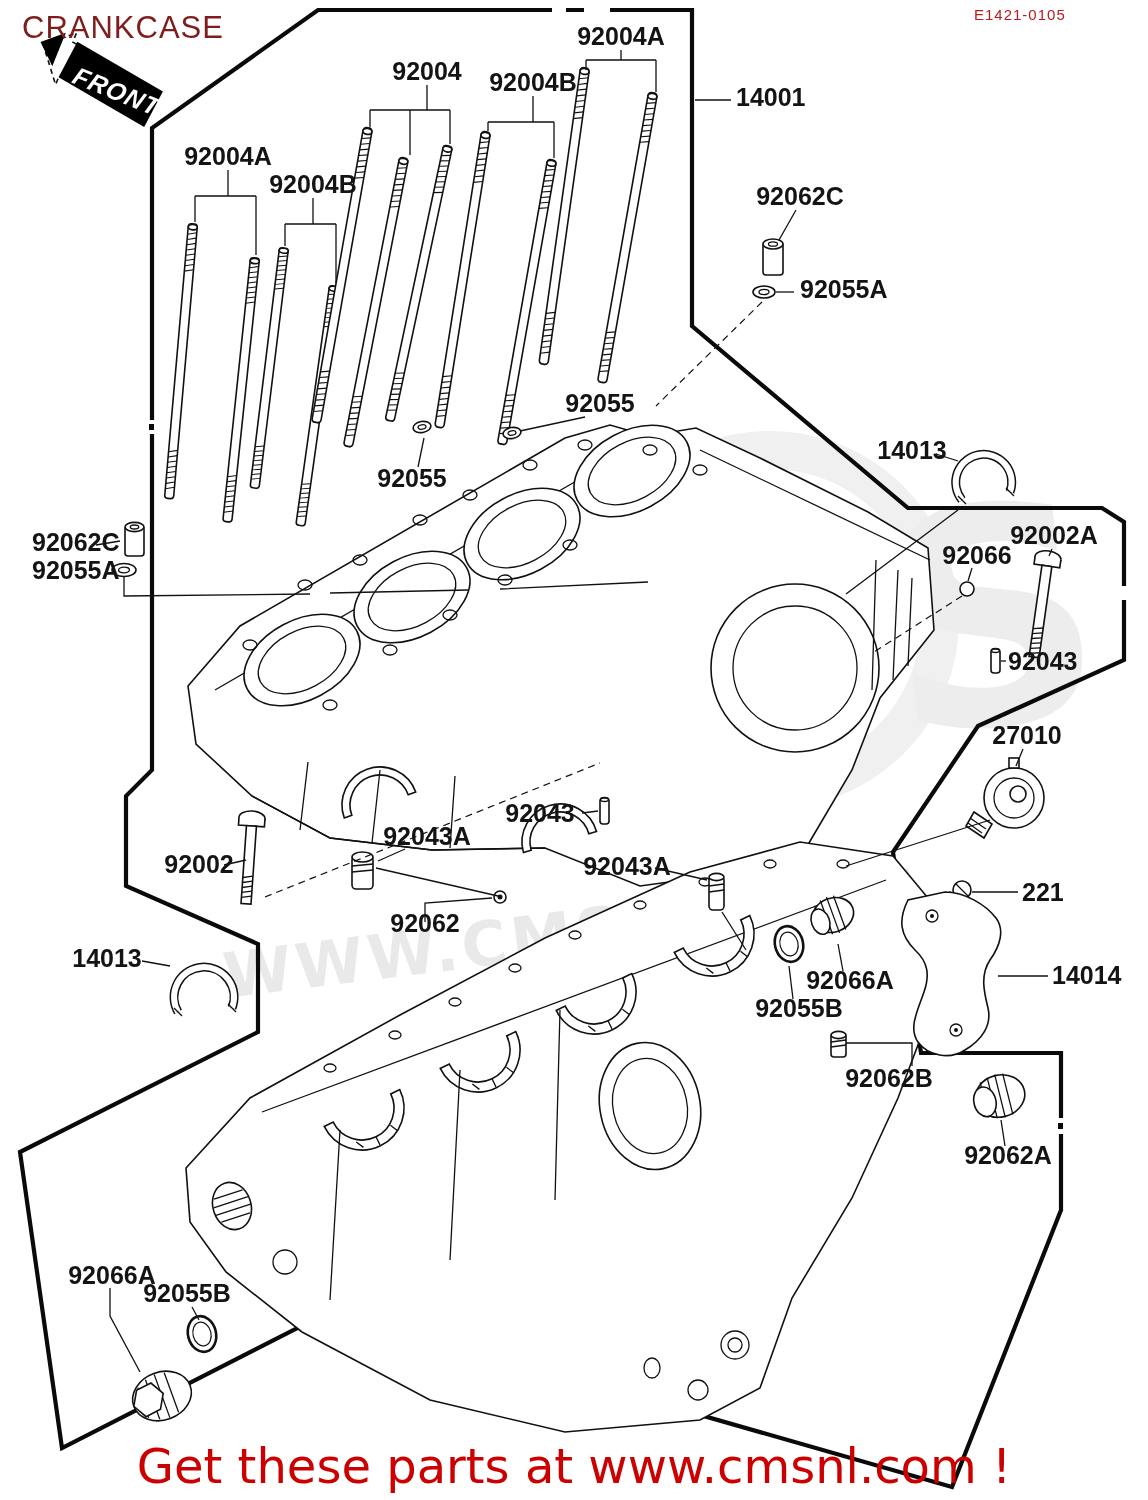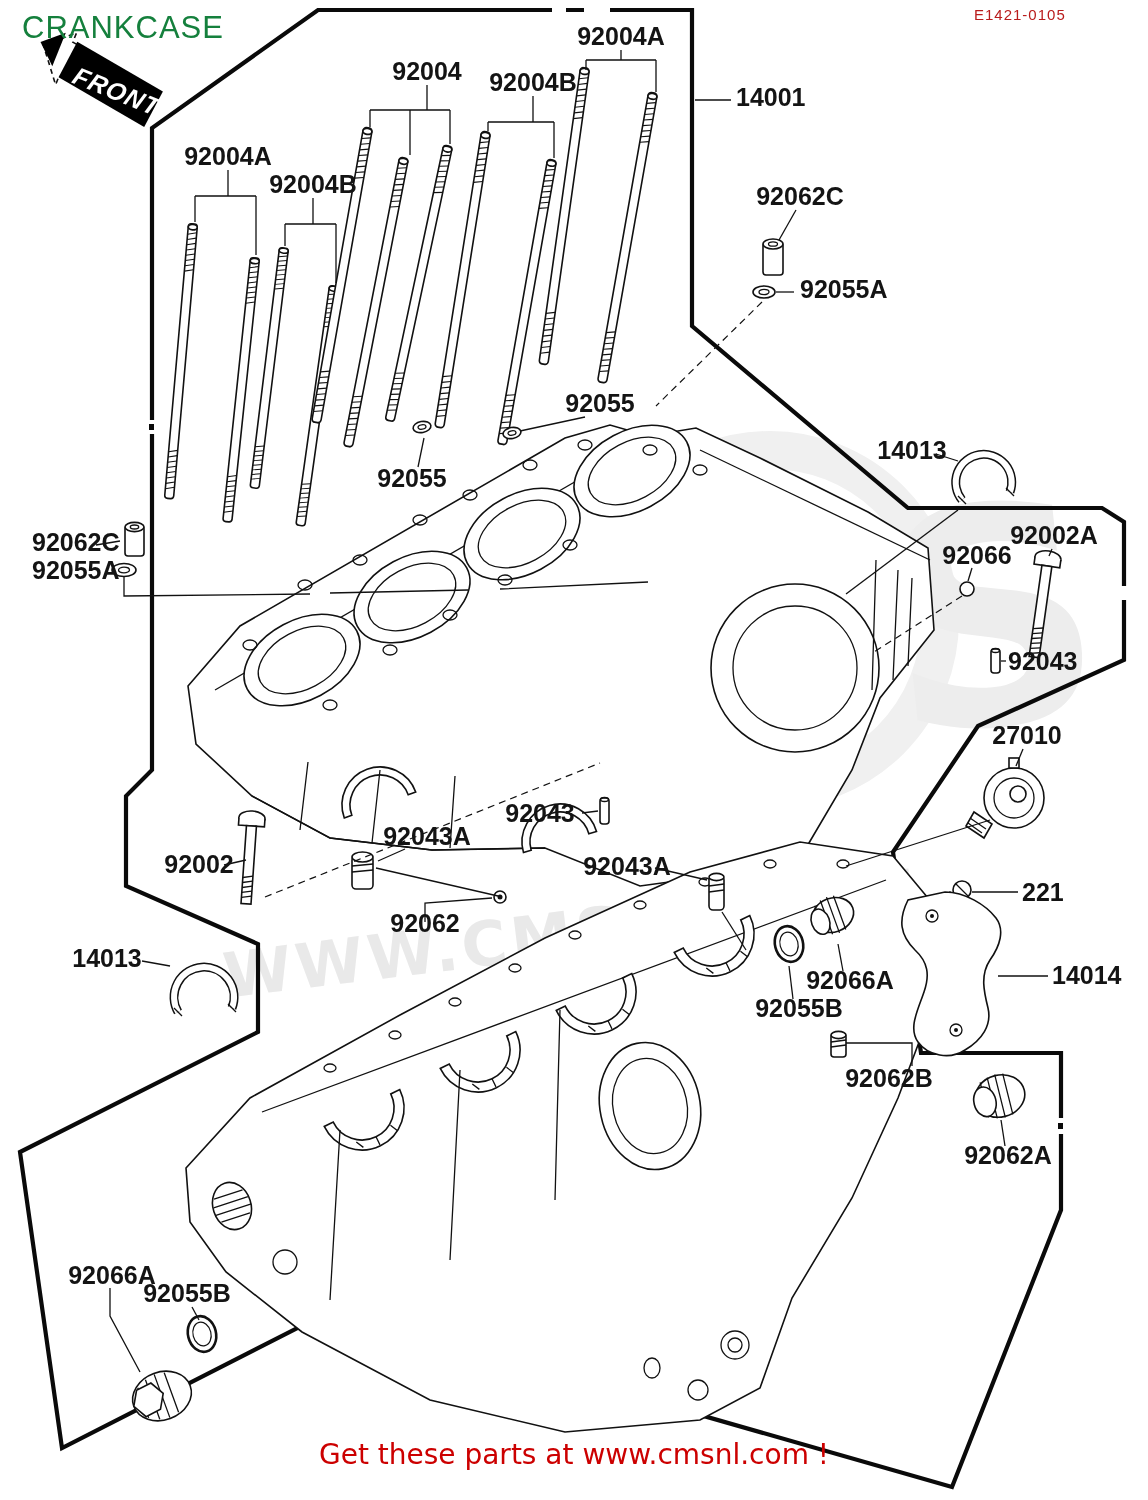--- a/index.html
+++ b/index.html
@@ -1,23 +1,23 @@
 <!DOCTYPE html>
 <html><head>
 <meta charset="utf-8">
 <style>
   html,body{margin:0;padding:0;background:#fff;}
   .canvas{position:relative;width:1148px;height:1500px;background:#fff;overflow:hidden;
           font-family:"Liberation Sans",sans-serif;}
   .diagram-svg{position:absolute;left:0;top:0;}
-  .page-title{position:absolute;left:22px;top:10px;font-size:31px;color:#15803d;
+  .page-title{position:absolute;left:22px;top:10px;font-size:31px;color:#7f1d1d;
               letter-spacing:1px;font-weight:400;}
   .doc-code{position:absolute;left:974px;top:6px;font-size:15px;color:#b91c1c;letter-spacing:1px;}
   .footer-promo{position:absolute;left:0;top:1438px;width:100%;text-align:center;
-                font-size:28px;color:#cc0000;font-family:"DejaVu Sans",sans-serif;}
+                font-size:48px;color:#cc0000;font-family:"DejaVu Sans",sans-serif;}
   .pl{font-family:"Liberation Sans",sans-serif;font-size:25px;font-weight:700;fill:#141414;}
   .wm-big{font-family:"DejaVu Sans",sans-serif;font-weight:bold;fill:#ededed;}
   .wm-url{font-family:"DejaVu Sans",sans-serif;font-weight:bold;fill:#e9e9e9;letter-spacing:4px;}
   .ln{stroke:#111;stroke-width:1.3;fill:none;}
   .lnd{stroke:#111;stroke-width:1.2;fill:none;stroke-dasharray:7 5;}
   .art{stroke:#111;stroke-width:1.6;fill:#fff;}
   .artn{stroke:#111;stroke-width:1.3;fill:none;}
   .front-text{font-family:"Liberation Sans",sans-serif;font-size:25px;font-style:italic;
               font-weight:bold;fill:#fff;letter-spacing:1px;}
 </style>

